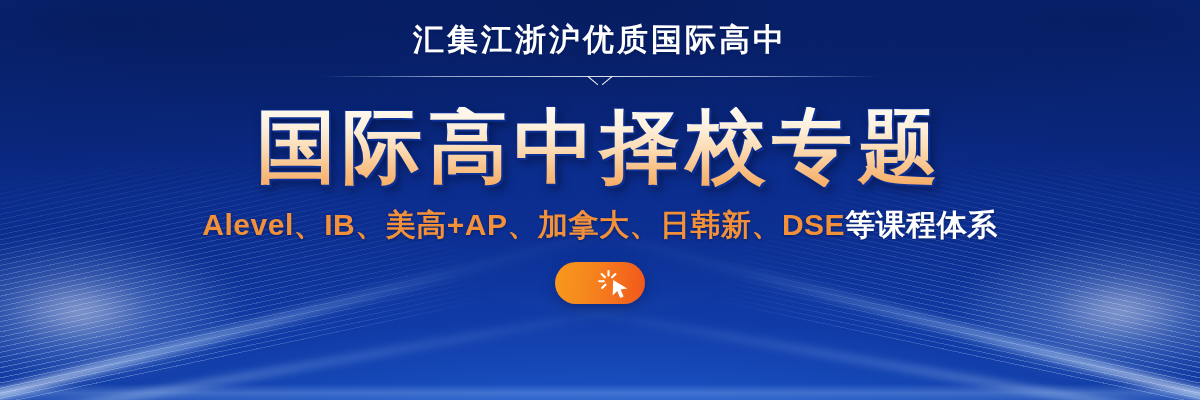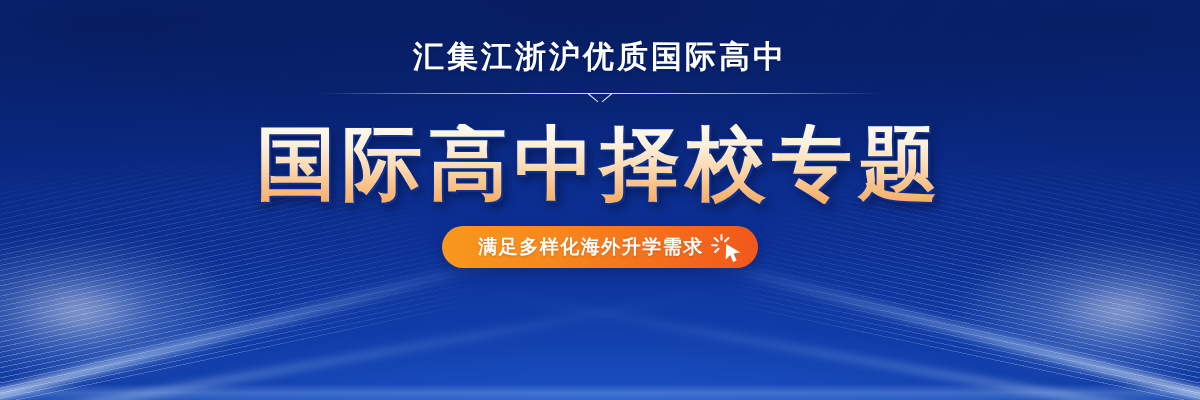--- a/index.html
+++ b/index.html
@@ -147,21 +147,21 @@
     position: relative;
     z-index: 5;
     width: 100%;
     height: 100%;
     display: flex;
     flex-direction: column;
     align-items: center;
   }
 
   .eyebrow {
-    margin-top: 41px;
+    margin-top: 24px;
     font-size: 31px;
     font-weight: 700;
     letter-spacing: 3px;
     color: #ffffff;
     text-shadow: 0 1px 3px rgba(0,20,70,.45);
     line-height: 1;
     white-space: nowrap;
   }
 
   .divider {
@@ -301,23 +301,25 @@
 
     <div class="divider">
       <div class="divider-line"></div>
       <div class="divider-notch"></div>
     </div>
 
     <div class="title-wrap">
       <div class="title">国际高中择校专题</div>
     </div>
 
+    <div class="subtitle">
+      <span>Alevel、IB、美高+AP、加拿大、日韩新、DSE</span><span class="tail">等课程体系</span>
+    </div>
 
     <div class="cta">
-      <span class="cta-label">满足多样化海外升学需求</span>
       <span class="cta-cursor">
         <svg viewBox="0 0 34 34" xmlns="http://www.w3.org/2000/svg" aria-hidden="true">
           <g stroke="#ffffff" stroke-width="2.1" stroke-linecap="round">
             <line x1="11.5" y1="3.0" x2="11.5" y2="7.6"></line>
             <line x1="4.6" y1="6.0" x2="7.9" y2="9.3"></line>
             <line x1="18.4" y1="6.0" x2="15.1" y2="9.3"></line>
             <line x1="2.2" y1="13.2" x2="6.8" y2="13.2"></line>
             <line x1="5.1" y1="20.0" x2="8.4" y2="16.7"></line>
           </g>
           <path d="M16.2 12.0 L30.2 20.6 L23.6 21.6 L26.6 28.6 L23.2 30.1 L20.2 23.1 L15.7 27.6 Z" fill="#ffffff"></path>

